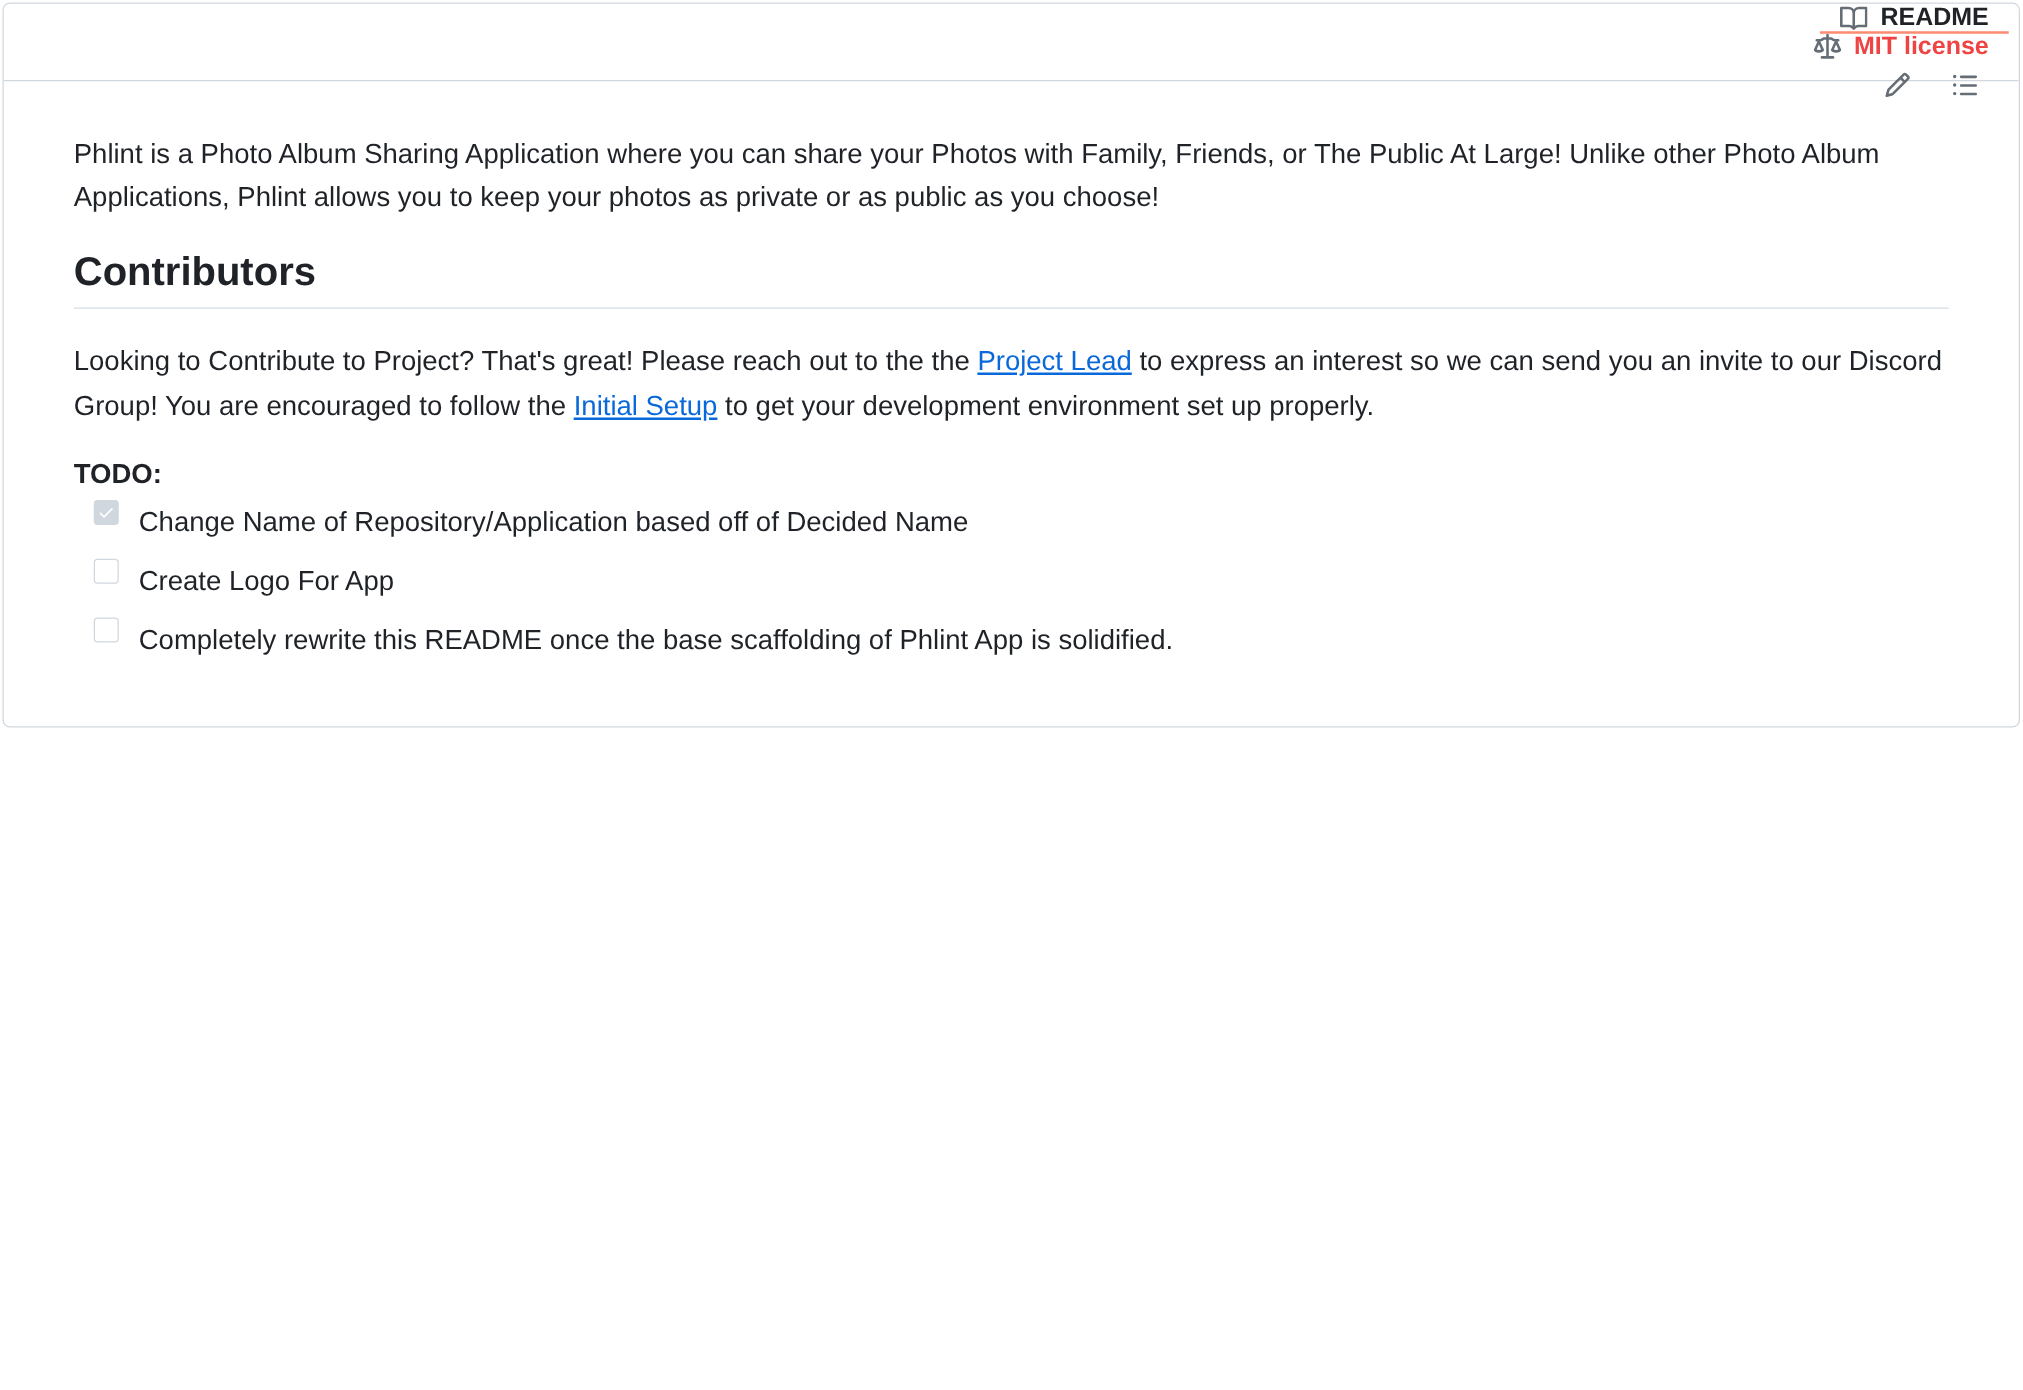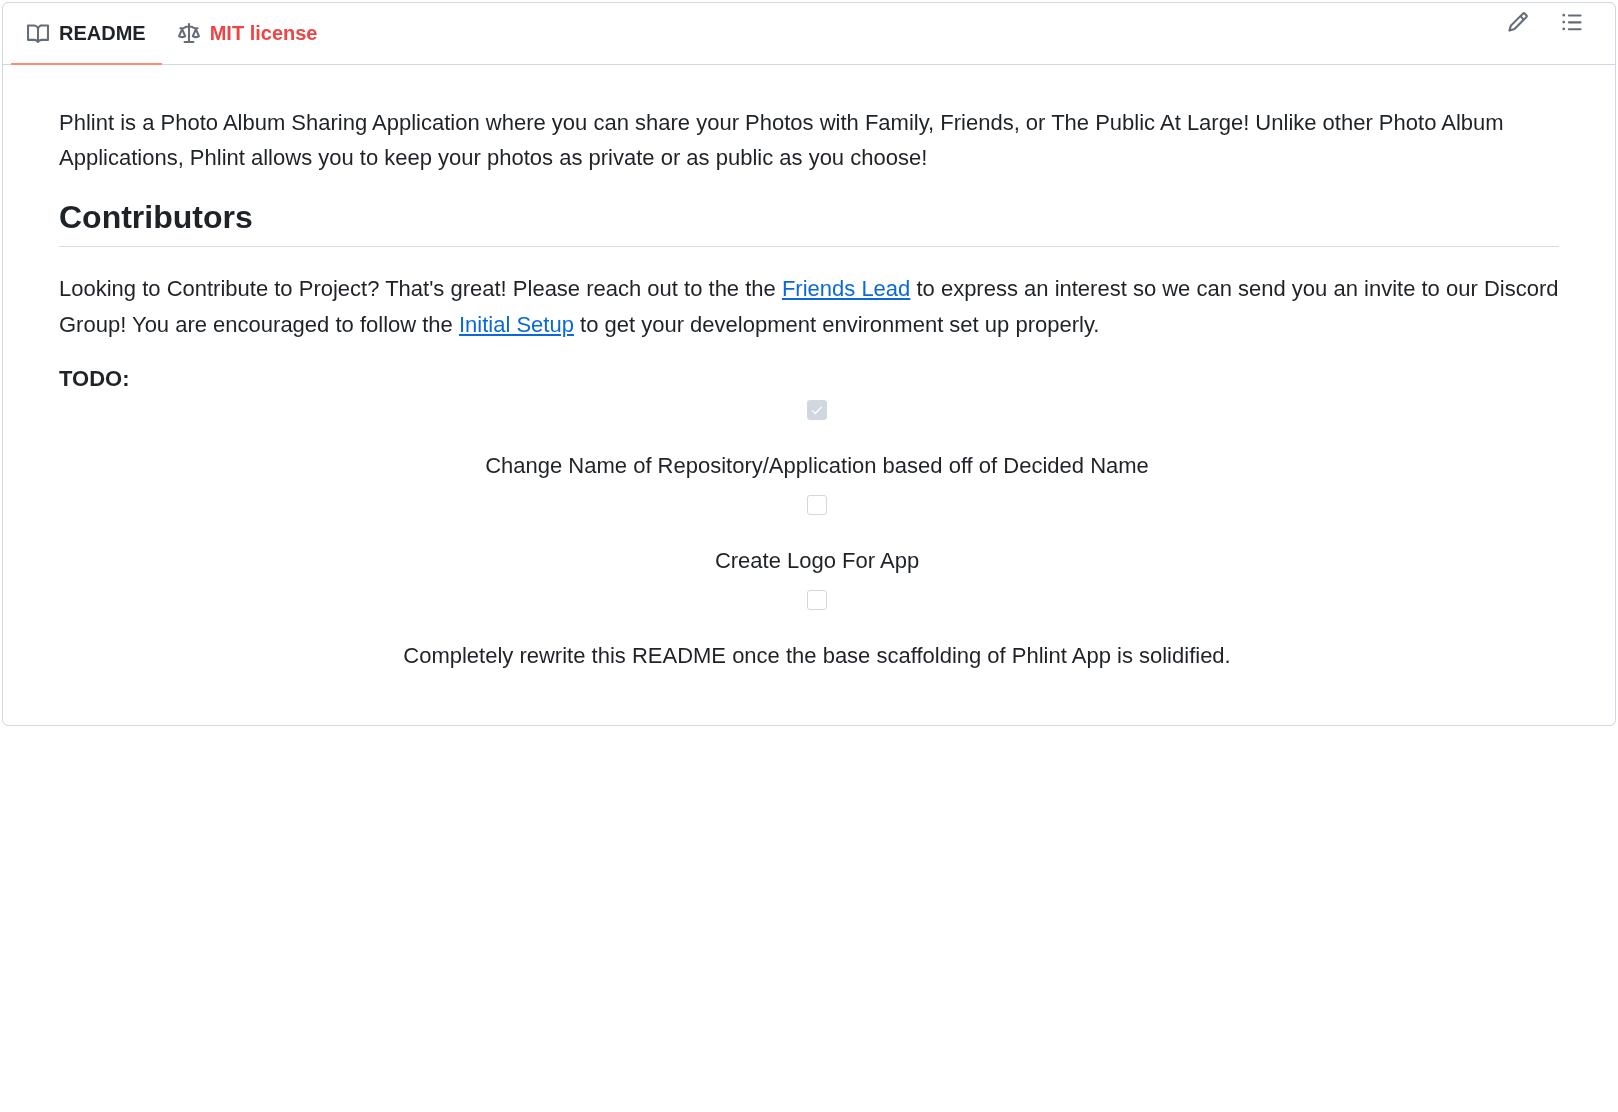--- a/index.html
+++ b/index.html
@@ -14,24 +14,25 @@
     }
     .container {
       border: 1px solid #d0d7de;
       border-radius: 6px;
       margin: 2px;
       background: #ffffff;
       overflow: hidden;
     }
     .tab-bar {
       display: flex;
-      align-items: flex-start;
+      align-items: flex-end;
       border-bottom: 1px solid #d0d7de;
       padding: 0 8px;
       height: 62px;
+      flex-direction: column;
     }
     .tab {
       display: flex;
       align-items: center;
       padding: 0 16px;
       height: 100%;
       cursor: pointer;
       position: relative;
       gap: 10px;
     }
@@ -107,26 +108,25 @@
       font-weight: 600;
       margin-bottom: 8px;
       margin-top: 8px;
     }
     .task-list {
       list-style: none;
       padding-left: 16px;
     }
     .task-item {
       display: flex;
-      align-items: center;
-      gap: 28px;
+      align-items: flex-start;
+      gap: 16px;
       font-size: 22px;
       line-height: 1.6;
       margin-bottom: 12px;
-      flex-direction: column;
     }
     .task-checkbox {
       width: 20px;
       height: 20px;
       flex-shrink: 0;
       border: 1.5px solid #d0d7de;
       border-radius: 3px;
       display: inline-flex;
       align-items: center;
       justify-content: center;
@@ -182,21 +182,21 @@
   </div>
 
   <div class="content">
 
 
     <p class="readme-p">Phlint is a Photo Album Sharing Application where you can share your Photos with Family, Friends, or The Public At Large! Unlike other Photo Album Applications, Phlint allows you to keep your photos as private or as public as you choose!</p>
 
     <h2 class="readme-h2">Contributors</h2>
 
     <p class="readme-p">
-      <span>Looking to Contribute to Project? That's great! Please reach out to the the </span><a href="#" class="readme-link">Friends Lead</a><span> to express an interest so we can send you an invite to our Discord Group! You are encouraged to follow the </span><a href="#" class="readme-link">Initial Setup</a><span> to get your development environment set up properly.</span>
+      <span>Looking to Contribute to Project? That's great! Please reach out to the the </span><a href="#" class="readme-link">Project Lead</a><span> to express an interest so we can send you an invite to our Discord Group! You are encouraged to follow the </span><a href="#" class="readme-link">Initial Setup</a><span> to get your development environment set up properly.</span>
     </p>
 
     <p class="todo-header">TODO:</p>
 
     <ul class="task-list">
       <li class="task-item">
         <span class="task-checkbox checked">
           <svg width="14" height="14" viewBox="0 0 16 16" fill="currentColor">
               <path d="M13.78 4.22a.75.75 0 0 1 0 1.06l-7.25 7.25a.75.75 0 0 1-1.06 0L2.22 9.28a.751.751 0 0 1 1.06-1.06L6 10.94l6.72-6.72a.75.75 0 0 1 1.06 0Z"></path>
             </svg>

